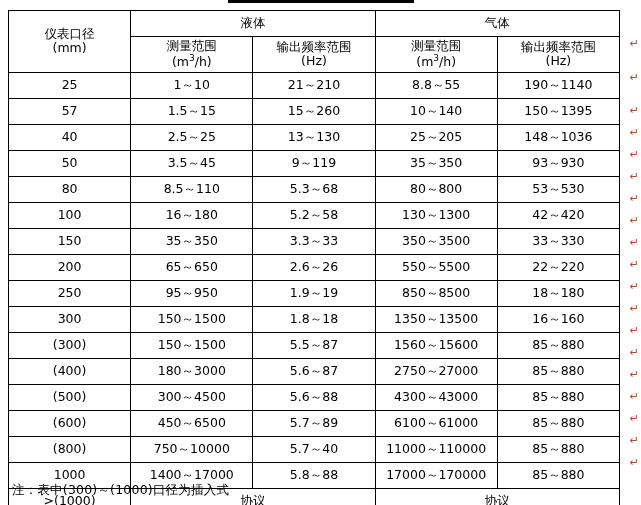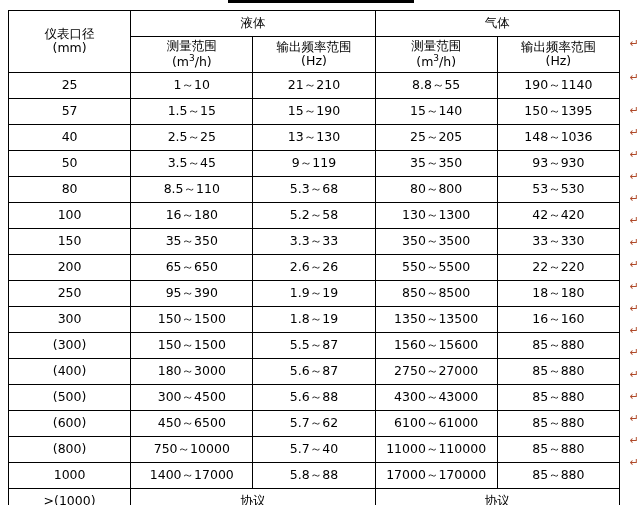--- a/index.html
+++ b/index.html
@@ -127,22 +127,22 @@
       <tr>
         <td>25</td>
         <td>1～10</td>
         <td>21～210</td>
         <td>8.8～55</td>
         <td>190～1140</td>
       </tr>
       <tr>
         <td>57</td>
         <td>1.5～15</td>
-        <td>15～190</td>
-        <td>15～140</td>
+        <td>15～260</td>
+        <td>10～140</td>
         <td>150～1395</td>
       </tr>
       <tr>
         <td>40</td>
         <td>2.5～25</td>
         <td>13～130</td>
         <td>25～205</td>
         <td>148～1036</td>
       </tr>
       <tr>
@@ -175,29 +175,29 @@
       </tr>
       <tr>
         <td>200</td>
         <td>65～650</td>
         <td>2.6～26</td>
         <td>550～5500</td>
         <td>22～220</td>
       </tr>
       <tr>
         <td>250</td>
-        <td>95～390</td>
+        <td>95～950</td>
         <td>1.9～19</td>
         <td>850～8500</td>
         <td>18～180</td>
       </tr>
       <tr>
         <td>300</td>
         <td>150～1500</td>
-        <td>1.8～19</td>
+        <td>1.8～18</td>
         <td>1350～13500</td>
         <td>16～160</td>
       </tr>
       <tr>
         <td>(300)</td>
         <td>150～1500</td>
         <td>5.5～87</td>
         <td>1560～15600</td>
         <td>85～880</td>
       </tr>
@@ -211,21 +211,21 @@
       <tr>
         <td>(500)</td>
         <td>300～4500</td>
         <td>5.6～88</td>
         <td>4300～43000</td>
         <td>85～880</td>
       </tr>
       <tr>
         <td>(600)</td>
         <td>450～6500</td>
-        <td>5.7～62</td>
+        <td>5.7～89</td>
         <td>6100～61000</td>
         <td>85～880</td>
       </tr>
       <tr>
         <td>(800)</td>
         <td>750～10000</td>
         <td>5.7～40</td>
         <td>11000～110000</td>
         <td>85～880</td>
       </tr>
@@ -237,20 +237,21 @@
         <td>85～880</td>
       </tr>
       <tr>
         <td>&gt;(1000)</td>
         <td colspan="2">协议</td>
         <td colspan="2">协议</td>
       </tr>
     </tbody>
   </table>
 
+  <div class="note">注：表中(300)～(1000)口径为插入式</div>
 
   <span class="pmark" style="top: 38px;">↵</span>
   <span class="pmark" style="top: 72px;">↵</span>
   <span class="pmark" style="top: 105px;">↵</span>
   <span class="pmark" style="top: 127px;">↵</span>
   <span class="pmark" style="top: 149px;">↵</span>
   <span class="pmark" style="top: 171px;">↵</span>
   <span class="pmark" style="top: 193px;">↵</span>
   <span class="pmark" style="top: 215px;">↵</span>
   <span class="pmark" style="top: 237px;">↵</span>

